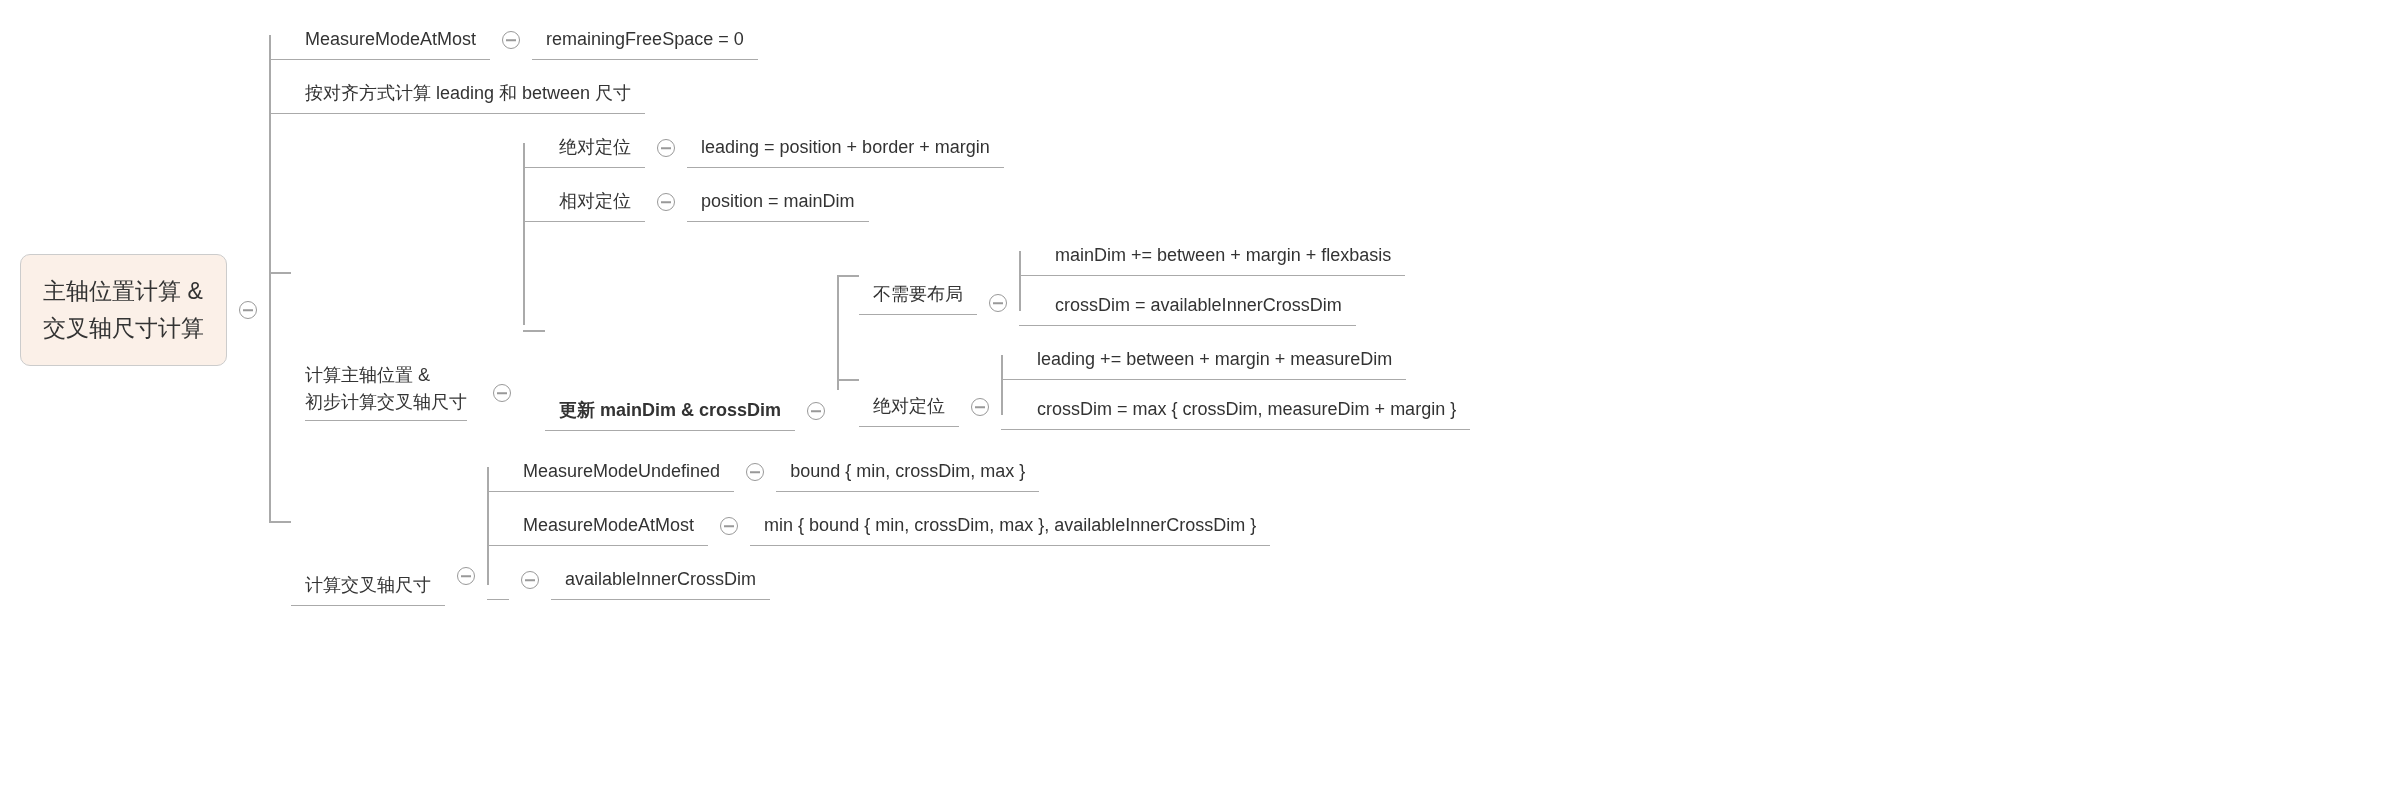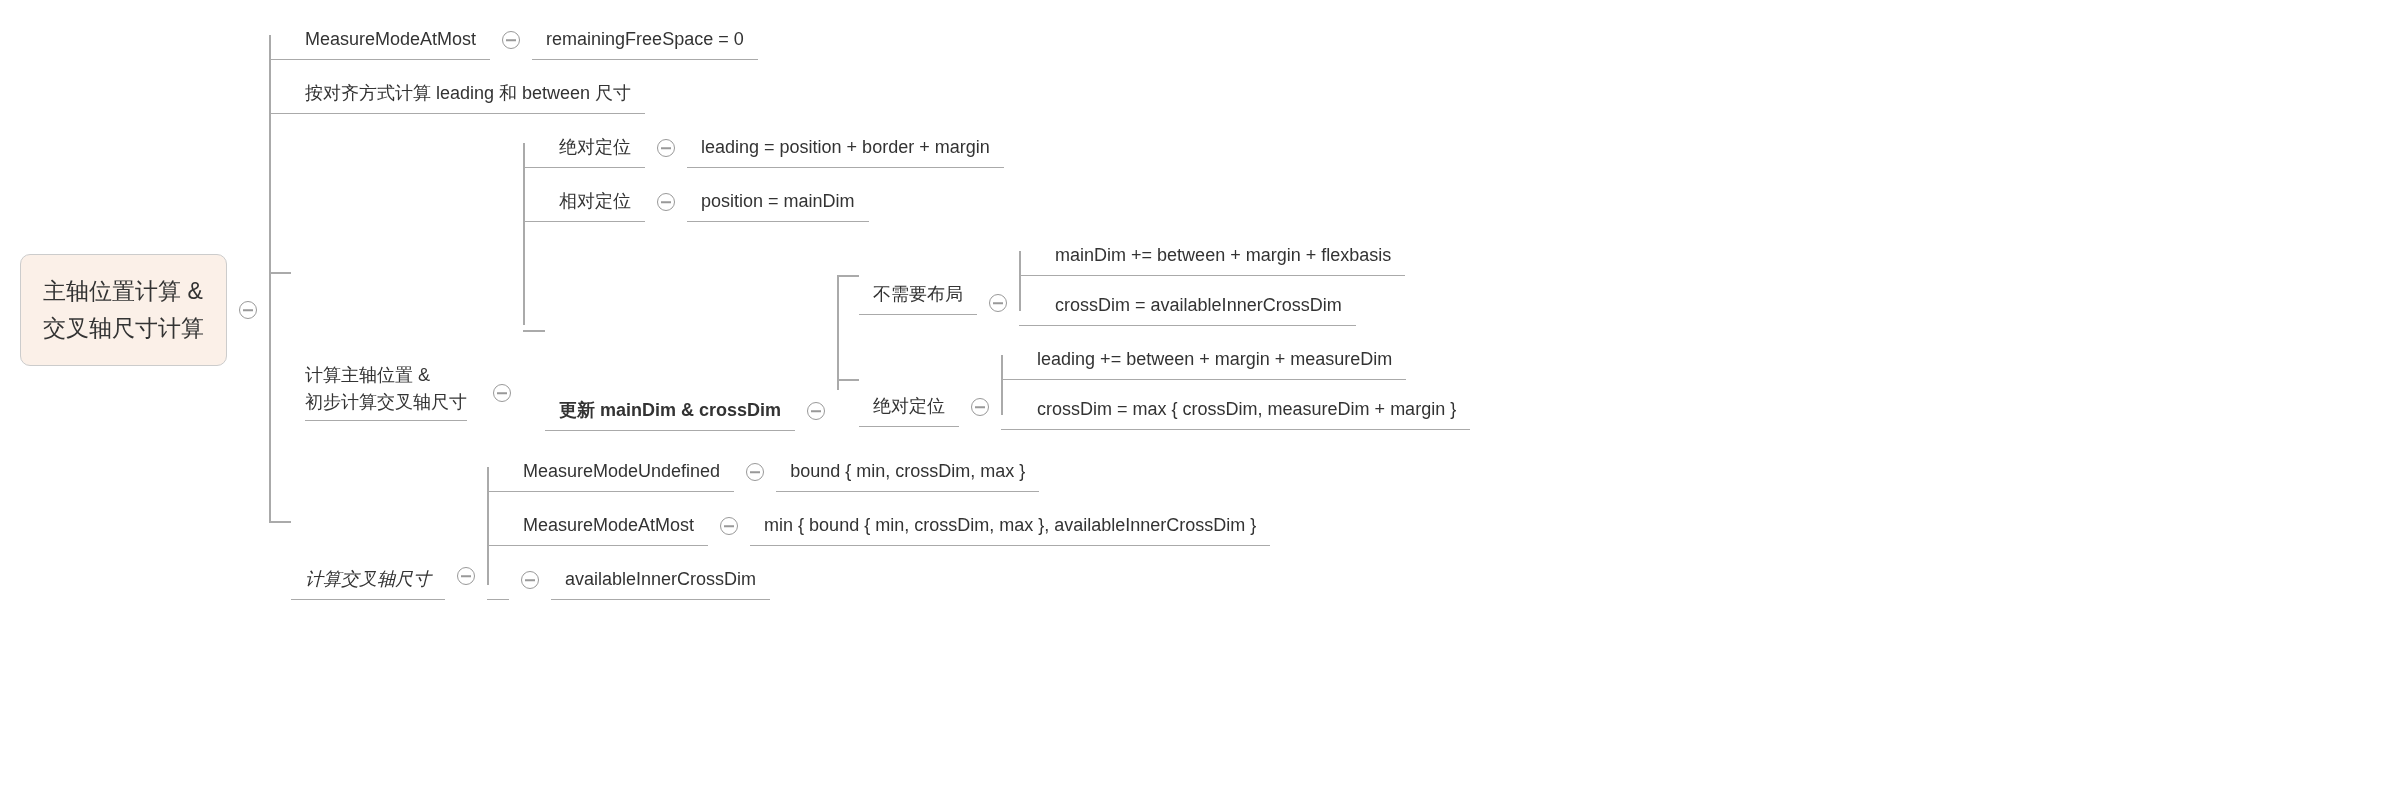--- a/index.html
+++ b/index.html
@@ -184,21 +184,21 @@
               </div>
 
             </div>
           </div>
         </div>
       </div>
     </div>
 
     <div class="branch-item has-children" style="--label-mid:70px; margin-top:8px;">
       <div class="row">
-        <span class="node" style="position:relative; top:54px;font-style:italic;">计算交叉轴尺寸</span>
+        <span class="node" style="position:relative; top:60px;">计算交叉轴尺寸</span>
         <div class="toggle" style="position:relative; top:50px;"></div>
         <div class="branch vgroup" style="--top:15px; --bottom:15px;">
           <div class="branch-item">
             <div class="row">
               <span class="node">MeasureModeUndefined</span>
               <div class="toggle"></div>
               <span class="node">bound { min, crossDim, max }</span>
             </div>
           </div>
           <div class="branch-item">

